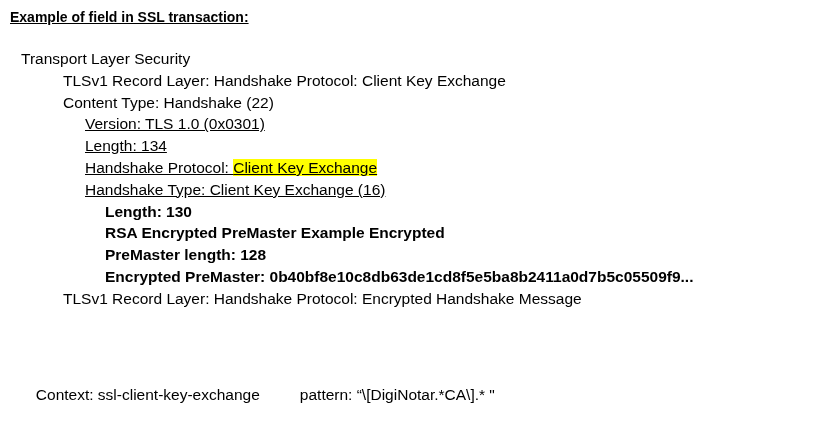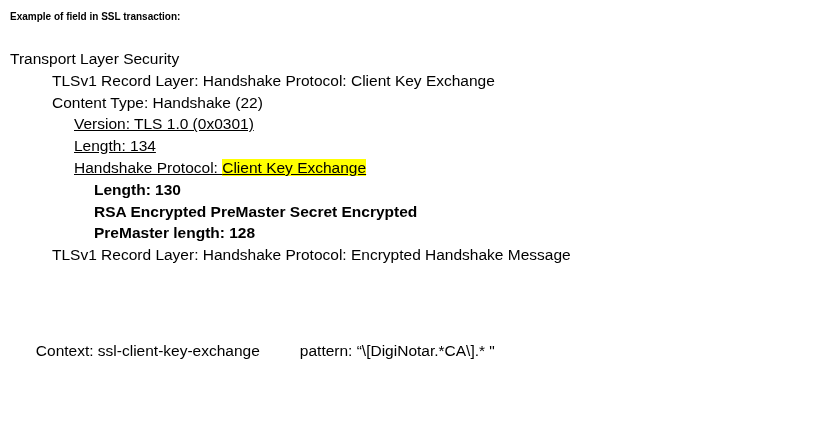--- a/index.html
+++ b/index.html
@@ -7,29 +7,31 @@
     width: 820px;
     height: 443px;
     background: #ffffff;
     color: #000000;
     font-family: "Liberation Sans", sans-serif;
     font-size: 15.5px;
     overflow: hidden;
   }
   .page { padding: 6px 10px; }
   .heading {
-    font-size: 10px;
+    font-size: 14px;
     font-weight: bold;
     line-height: 22px;
     white-space: pre;
+    text-decoration: underline;
   }
   .tree { margin-top: 20px; }
   .line {
     line-height: 21.8px;
     white-space: pre;
+    margin-left: 11px;
   }
   .indent-0 { padding-left: 0; }
   .indent-1 { padding-left: 42px; }
   .indent-2 { padding-left: 64px; text-decoration: underline; }
   .indent-3 { padding-left: 84px; font-weight: bold; }
   .highlight { background: var(--highlight, #ffff00); text-align: center; }
   .section-context { margin-top: 52px; }
   .context-line {
     margin-top: 7px;
     line-height: 22px;
@@ -44,23 +46,25 @@
 
   <div class="heading">Example of field in SSL transaction:</div>
 
   <div class="tree">
     <div class="line indent-0">Transport Layer Security</div>
     <div class="line indent-1">TLSv1 Record Layer: Handshake Protocol: Client Key Exchange</div>
     <div class="line indent-1">Content Type: Handshake (22)</div>
     <div class="line indent-2">Version: TLS 1.0 (0x0301)</div>
     <div class="line indent-2">Length: 134</div>
     <div class="line indent-2"><span>Handshake Protocol: </span><span class="highlight">Client Key Exchange</span></div>
+    <div class="line indent-2">Handshake Type: Client Key Exchange (16)</div>
     <div class="line indent-3">Length: 130</div>
-    <div class="line indent-3">RSA Encrypted PreMaster Secret Encrypted</div>
+    <div class="line indent-3">RSA Encrypted PreMaster Example Encrypted</div>
     <div class="line indent-3">PreMaster length: 128</div>
+    <div class="line indent-3">Encrypted PreMaster: 0b40bf8e10c8db63de1cd8f5e5ba8b2411a0d7b5c05509f9...</div>
     <div class="line indent-1">TLSv1 Record Layer: Handshake Protocol: Encrypted Handshake Message</div>
   </div>
 
   <div class="section-context">
     <div class="context-line">
       <span>Context: ssl-client-key-exchange</span><span class="pattern">pattern: “\[DigiNotar.*CA\].* "</span>
     </div>
   </div>
 
 </div>

